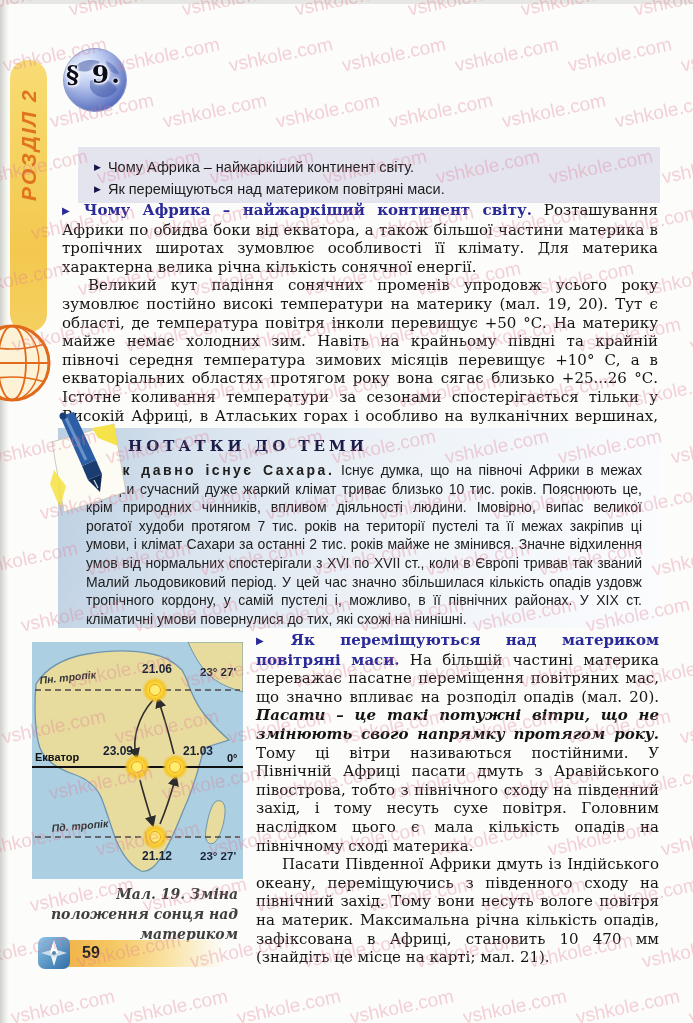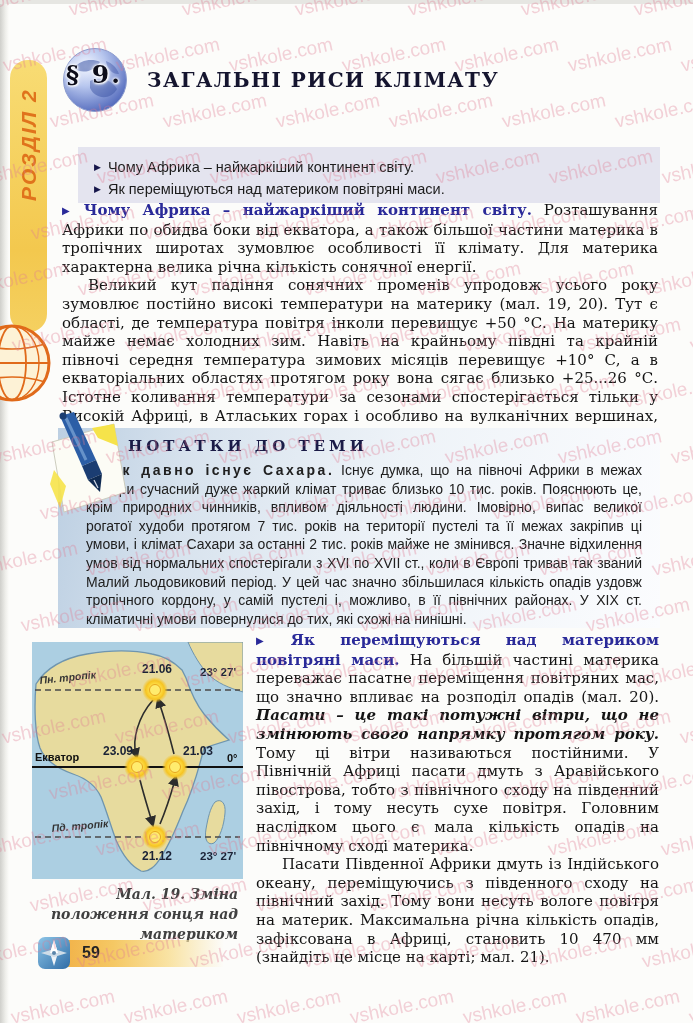--- a/index.html
+++ b/index.html
@@ -100,21 +100,20 @@
           <stop offset="40%" stop-color="#b7c6ee"></stop>
         <stop offset="100%" stop-color="#4a62b8"></stop>
       </radialGradient>
     </defs>
     <circle cx="33" cy="33" r="31.5" fill="url(#gG)" stroke="#8c9cce"></circle>
     <path d="M12,21 C18,13 30,11 38,15 C33,24 20,28 12,21 Z" fill="#3b53a4" opacity="0.55"></path>
     <path d="M28,34 C38,29 50,33 55,42 C48,54 33,52 28,41 Z" fill="#3b53a4" opacity="0.5"></path>
     <path d="M44,14 C50,16 55,21 57,27 C51,28 45,22 44,14 Z" fill="#3b53a4" opacity="0.45"></path>
   </svg>
   <div class="para-num">§ 9.</div>
-  <div class="page-title">ЗАГАЛЬНІ РИСИ КЛІМАТУ</div>
 
   <div class="rl-box">
     <div class="rl-item"><span class="bullet-sm">▶</span><span>Чому Африка – найжаркіший континент світу.</span></div>
     <div class="rl-item"><span class="bullet-sm">▶</span><span>Як переміщуються над материком повітряні маси.</span></div>
   </div>
 
   <div class="main-text">
     <p><span class="bullet-lead">▶</span><span class="lead">Чому Африка – найжаркіший континент світу.</span> <span>Розташування Африки по обидва боки від екватора, а також більшої частини материка в тропічних широтах зумовлює особливості її клімату. Для материка характерна велика річна кількість сонячної енергії.</span></p>
     <p class="indent"><span>Великий кут падіння сонячних променів упродовж усього року зумовлює постійно високі температури на материку (мал. 19, 20). Тут є області, де температура повітря інколи перевищує +50 °С. На материку майже немає холодних зим. Навіть на крайньому півдні та крайній півночі середня температура зимових місяців перевищує +10° С, а в екваторіальних областях протягом року вона сягає близько +25...26 °С. Істотне коливання температури за сезонами спостерігається тільки у Високій Африці, в Атлаських горах і особливо на вулканічних вершинах, наприклад на Кіліманджаро.</span></p>
   </div>

